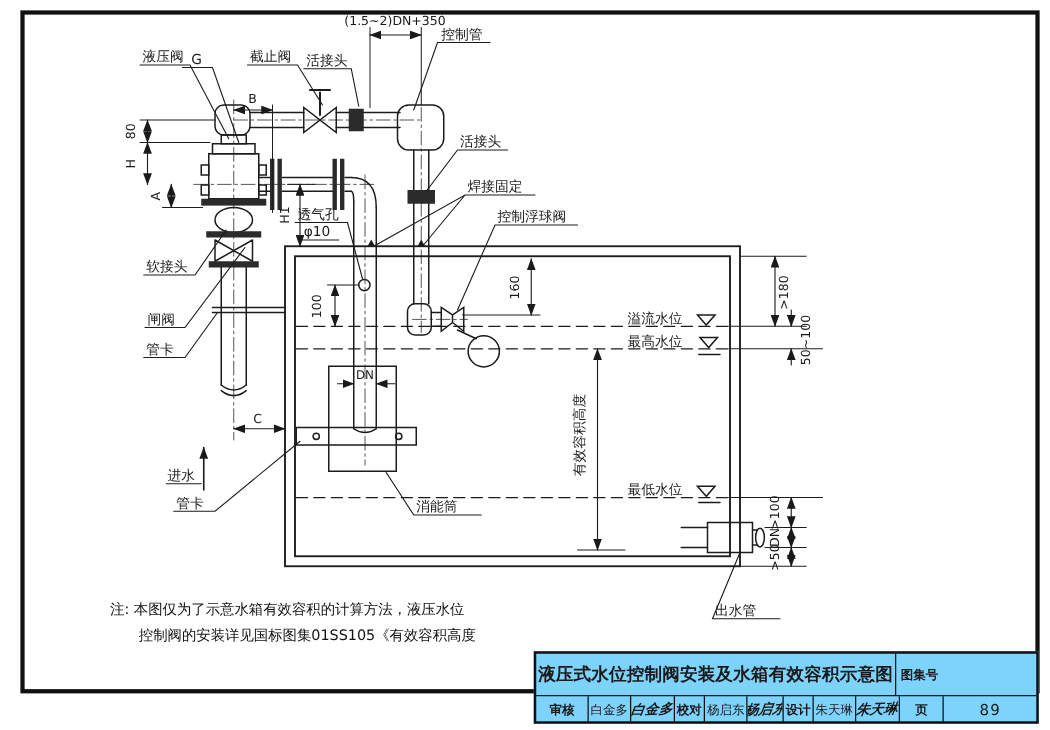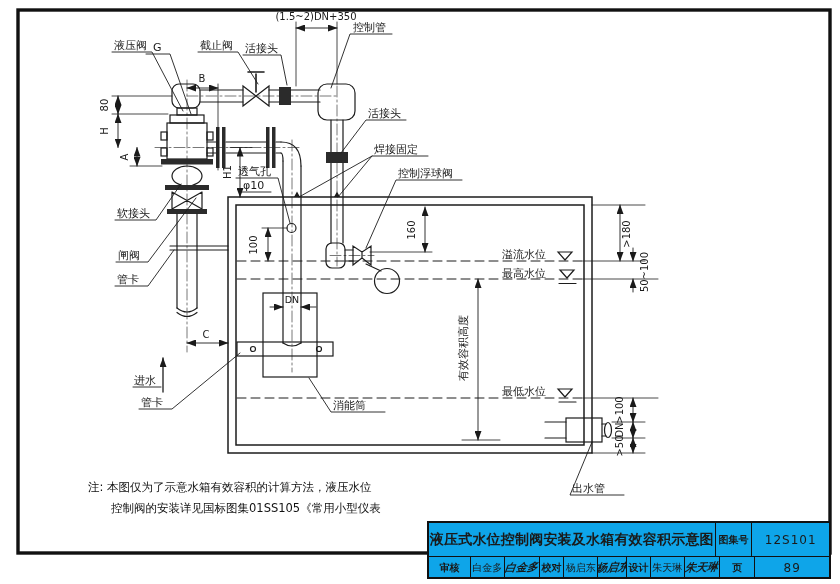--- a/index.html
+++ b/index.html
@@ -5,21 +5,21 @@
   html,body{margin:0;padding:0;background:#e8e8e8;}
   .page{position:relative;width:840px;height:584px;background:#ffffff;overflow:hidden;
         font-family:"DejaVu Sans",sans-serif;color:#1a1a1a;}
   svg text{font-family:"DejaVu Sans",sans-serif;fill:#1a1a1a;}
   svg .lbl{font-size:11px;}
   svg .dim{font-size:10px;}
   svg .sm{font-size:9.5px;}
   .note{position:absolute;left:88px;top:477px;font-size:11.5px;line-height:21px;color:#111;}
   .note .cont{padding-left:23px;}
   .tb{position:absolute;left:427px;top:521px;width:404px;height:58px;box-sizing:border-box;
-      border:2px solid #111;background:#0ea5e9;display:flex;flex-direction:column;}
+      border:2px solid #111;background:#7dd3fc;display:flex;flex-direction:column;}
   .tb .row{display:flex;flex:0 0 auto;}
   .tb .r1{height:33px;border-bottom:1px solid #111;}
   .tb .r2{height:21px;}
   .tb .cell{box-sizing:border-box;border-right:1px solid #111;display:flex;align-items:center;
             justify-content:center;overflow:hidden;white-space:nowrap;}
   .tb .cell:last-child{border-right:none;}
   .tb .title{width:288px;font-size:14px;font-weight:700;letter-spacing:.2px;}
   .tb .k{font-size:10px;font-weight:bold;}
   .tb .v{font-size:12px;letter-spacing:1px;}
   .tb .nm{font-size:10px;}
@@ -218,29 +218,28 @@
     <text class="dim" x="648" y="272" text-anchor="middle" transform="rotate(-90 648 272)">50~100</text>
     <text class="dim" x="623" y="410" text-anchor="middle" transform="rotate(-90 623 410)">&gt;100</text>
     <text class="dim" x="623" y="430" text-anchor="middle" transform="rotate(-90 623 430)">DN</text>
     <text class="dim" x="623" y="446" text-anchor="middle" transform="rotate(-90 623 446)">&gt;50</text>
   </g>
 </svg>
 
 
 <div class="note">
   <div>注: 本图仅为了示意水箱有效容积的计算方法，液压水位</div>
-  <div class="cont">控制阀的安装详见国标图集01SS105《常用小型仪表</div>
+  <div class="cont">控制阀的安装详见国标图集01SS105《有效容积高度</div>
 </div>
 
 
 <div class="tb">
   <div class="row r1">
     <div class="cell title">液压式水位控制阀安装及水箱有效容积示意图</div>
     <div class="cell k w37">图集号</div>
-    <div class="cell v w77">12S101</div>
   </div>
   <div class="row r2">
     <div class="cell k w28">审核</div>
     <div class="cell nm w35">白金多</div>
     <div class="cell sig w37">
           <span>白金多</span>
         </div>
     <div class="cell k w25">校对</div>
     <div class="cell nm w36">杨启东</div>
     <div class="cell sig w30">

